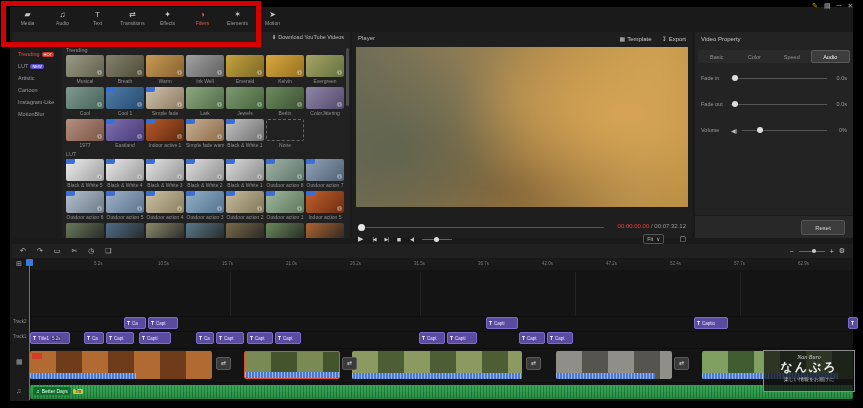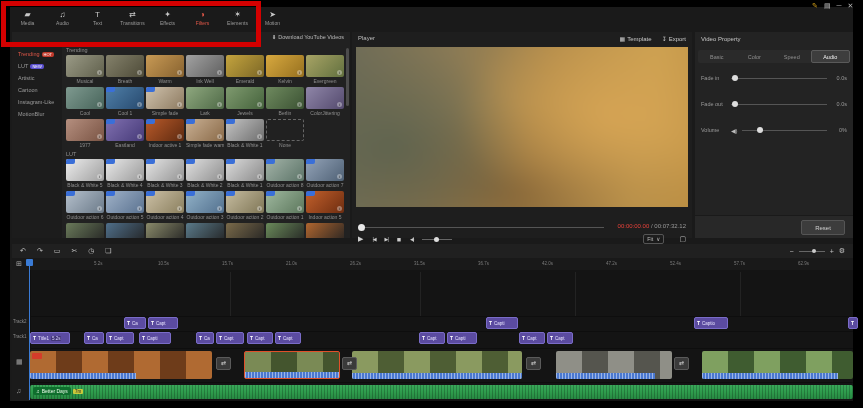--- a/index.html
+++ b/index.html
@@ -680,13 +680,18 @@
           <span>♫</span>
           <span>Better Days</span>
         </span>
       <span id="audio-dur">7m</span>
     </div>
   </div>
 
   <div id="playhead-cap"></div>
   <div id="playhead-line"></div>
 
+  <div id="watermark">
+    <div id="wm-script">Nan Buro</div>
+    <div id="wm-title">なんぶろ</div>
+    <div id="wm-sub">楽しい情報をお届けに</div>
+  </div>
 </div>
 
 </body></html>

